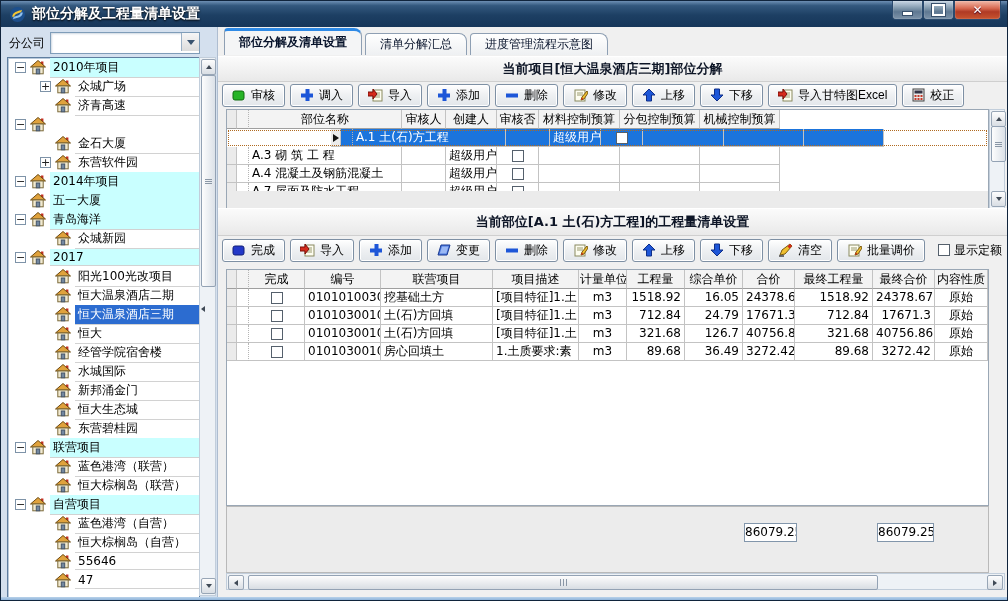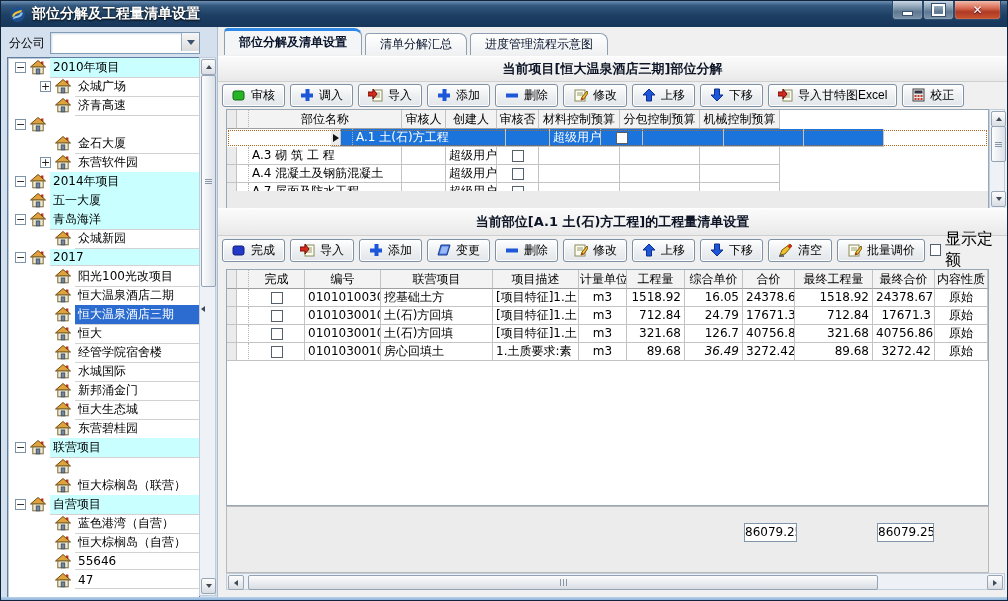--- a/index.html
+++ b/index.html
@@ -60,21 +60,21 @@
     background:linear-gradient(#fbfbfb,#e9e9e9);border-top:1px solid #fff;border-bottom:1px solid #cfcfcf;}
   #sec1{top:29px;height:24px;line-height:24px;}
   #sec2{top:181px;height:26px;line-height:26px;}
   .toolbar{position:absolute;left:4px;display:flex;align-items:center;}
   #toolbar1{top:55px;height:26px;}
   #toolbar2{top:209px;height:28px;width:782px;}
   .tbtn{height:23px;margin-right:5px;padding:0 9px;display:inline-flex;align-items:center;gap:5px;
     background:linear-gradient(#ffffff,#eff1f3 45%,#e2e6ea);border:1px solid #7e90a4;border-radius:3px;
     box-shadow:inset 0 0 0 1px #fff;font-size:12px;color:#000;white-space:nowrap;cursor:default;}
   .tbtn svg{flex:none;}
-  .quota-wrap{margin-left:auto;margin-right:2px;display:flex;align-items:center;gap:4px;font-size:16px;}
+  .quota-wrap{margin-left:auto;margin-right:2px;display:flex;align-items:center;gap:4px;font-size:12px;}
   .checkbox{width:12px;height:12px;background:#fff;border:1px solid #55606c;box-sizing:border-box;}
   
   .grid{position:absolute;background:#fff;border:1px solid #9aa7b5;box-sizing:border-box;overflow:hidden;}
   #grid1{left:8px;top:82px;width:763px;height:83px;}
   #grid1-filler{left:8px;top:164px;width:763px;height:18px;background:#ebebeb;border:1px solid #9aa7b5;border-top:none;box-sizing:border-box;}
   #grid2{left:8px;top:242px;width:763px;height:237px;}
   .grow{display:flex;}
   .gcell{flex:none;box-sizing:border-box;border-right:1px solid #c3c3c3;border-bottom:1px solid #c3c3c3;
     font-size:12px;height:18px;line-height:17px;padding:0 3px;overflow:hidden;white-space:nowrap;}
   .ghead .gcell{height:19px;line-height:18px;text-align:center;background:#f3f3f3;border-bottom:1px solid #9f9f9f;padding:0 1px;}
@@ -369,20 +369,21 @@
       </div>
       <div class="trow">
         <span class="indent" style="width: 32px;"></span>
         <span class="indent" style="width: 15px;"></span>
         <span class="house"><svg width="16" height="15" viewBox="0 0 16 15">
             <rect x="11" y="1.5" width="2.4" height="4" fill="#c33022"></rect>
             <polygon points="8,0.5 15.5,7 0.5,7" fill="#e0a23c" stroke="#6e4c14"></polygon>
             <rect x="2.8" y="7" width="10.4" height="6.8" fill="#f2ead0" stroke="#7c6c3c"></rect>
             <rect x="6.3" y="9" width="3.4" height="4.8" fill="#7388a0" stroke="#46566a"></rect>
           </svg></span>
+        <span class="tlabel">蓝色港湾（联营）</span>
       </div>
       <div class="trow">
         <span class="indent" style="width: 32px;"></span>
         <span class="indent" style="width: 15px;"></span>
         <span class="house"><svg width="16" height="15" viewBox="0 0 16 15">
             <rect x="11" y="1.5" width="2.4" height="4" fill="#c33022"></rect>
             <polygon points="8,0.5 15.5,7 0.5,7" fill="#e0a23c" stroke="#6e4c14"></polygon>
             <rect x="2.8" y="7" width="10.4" height="6.8" fill="#f2ead0" stroke="#7c6c3c"></rect>
             <rect x="6.3" y="9" width="3.4" height="4.8" fill="#7388a0" stroke="#46566a"></rect>
           </svg></span>
@@ -826,21 +827,21 @@
           <div class="gcell ind" style="width: 10px;"></div>
           <div class="gcell treec" style="width: 12px;"></div>
           <div class="gcell cb" style="width: 56px;">
             <div class="checkbox"></div>
           </div>
           <div class="gcell" style="width: 76px;">010103001003</div>
           <div class="gcell" style="width: 112px;">房心回填土</div>
           <div class="gcell" style="width: 86px;">1.土质要求:素</div>
           <div class="gcell ctr" style="width: 48px;">m3</div>
           <div class="gcell num" style="width: 58px;">89.68</div>
-          <div class="gcell num" style="width: 58px; font-style: italic;">36.49</div>
+          <div class="gcell num" style="width: 58px;">36.49</div>
           <div class="gcell num" style="width: 52px;">3272.42</div>
           <div class="gcell num" style="width: 78px;">89.68</div>
           <div class="gcell num" style="width: 62px;">3272.42</div>
           <div class="gcell ctr" style="width: 53px;">原始</div>
         </div>
       </div>
 
     <div id="footer"></div>
     <div id="total1" class="totalbox">86079.25</div>
     <div id="total2" class="totalbox">86079.25</div>

